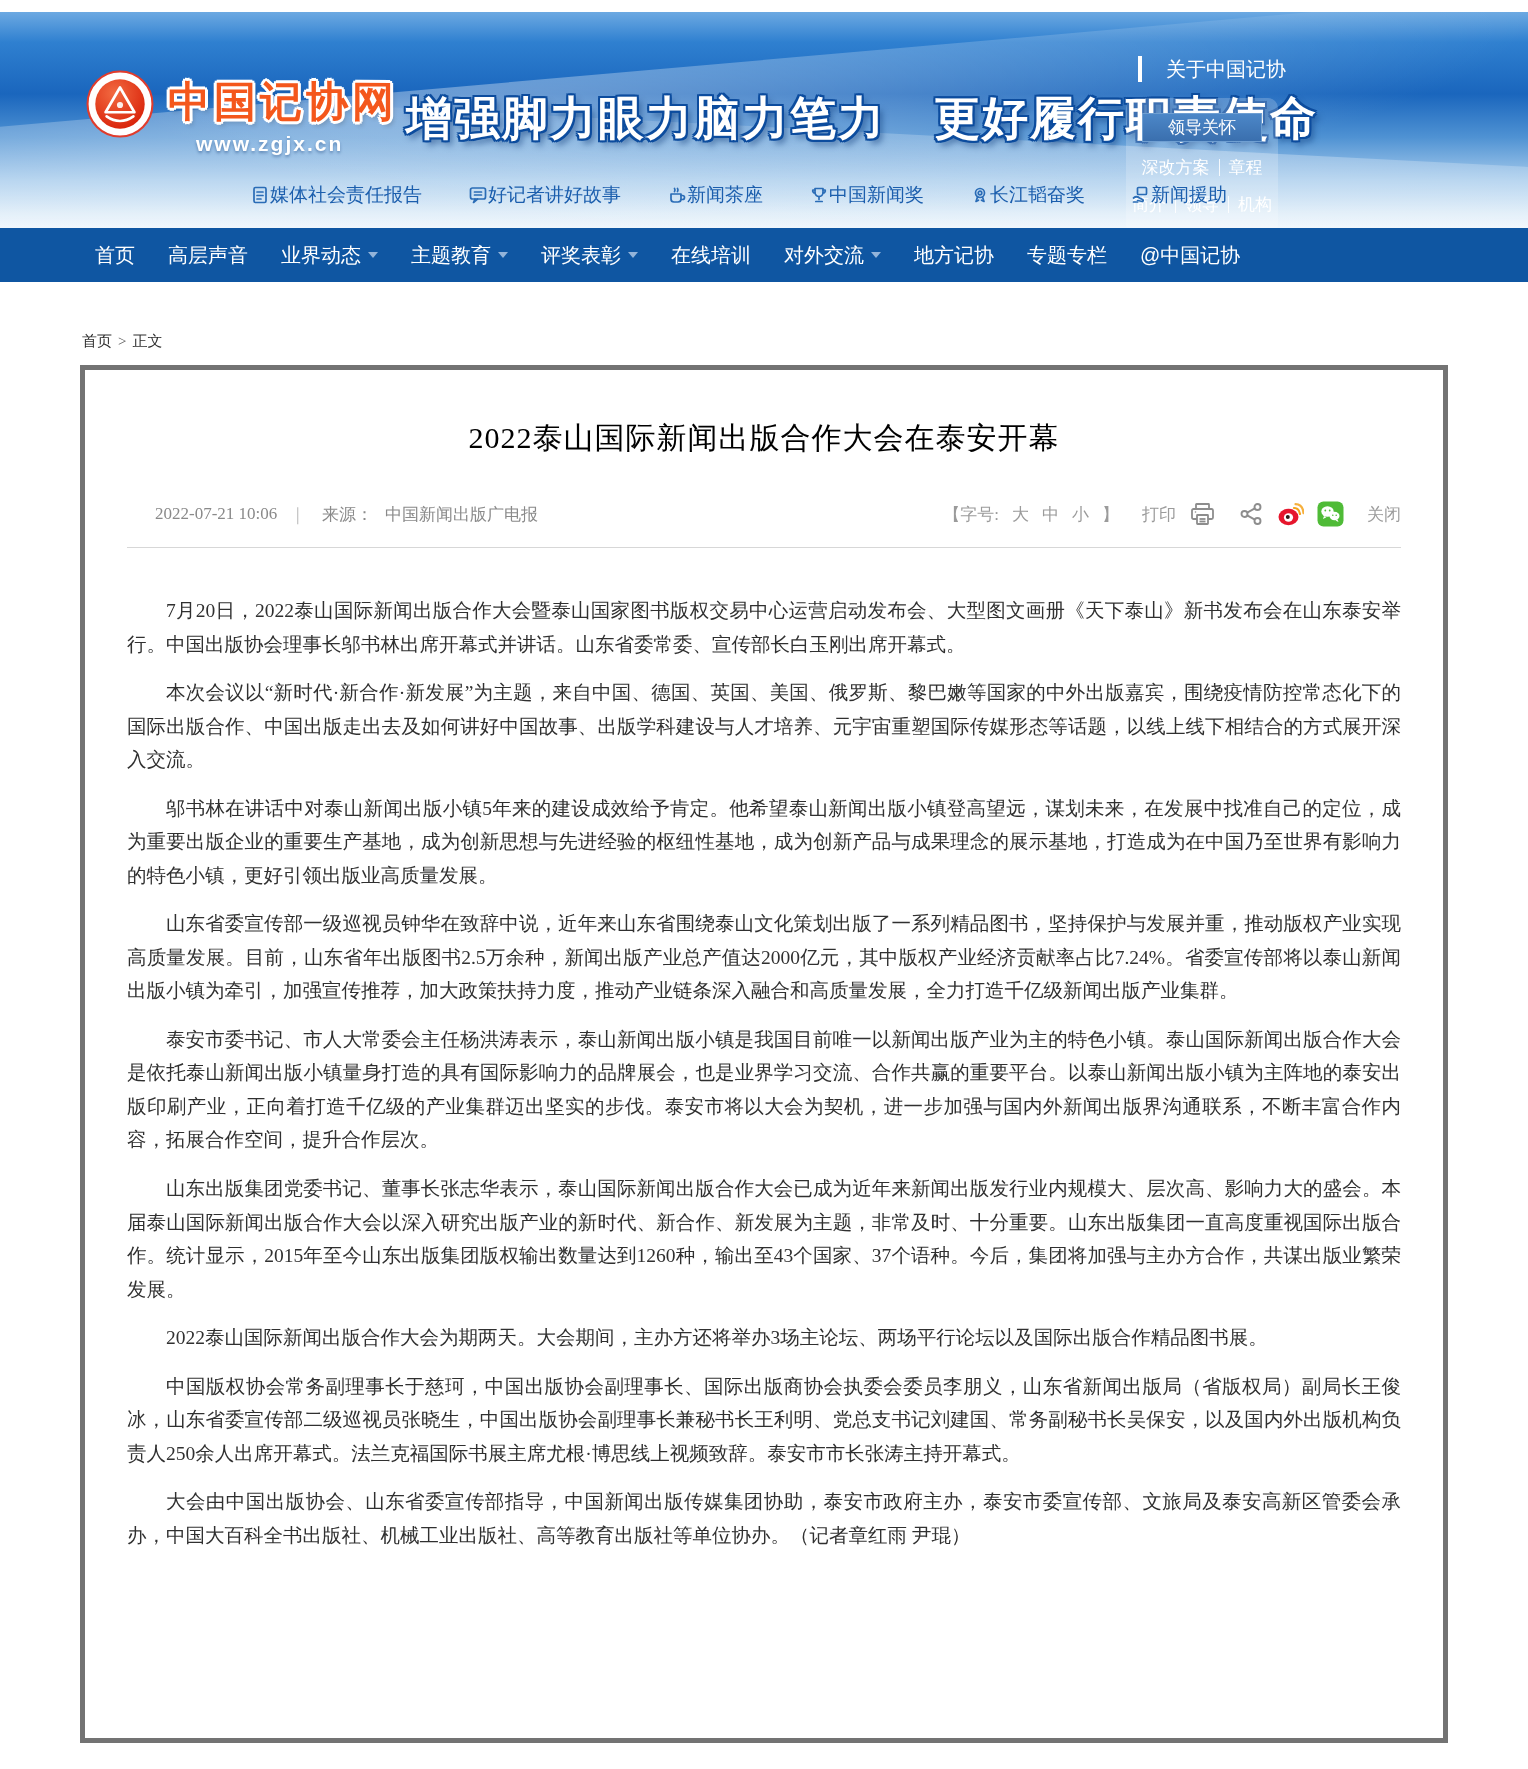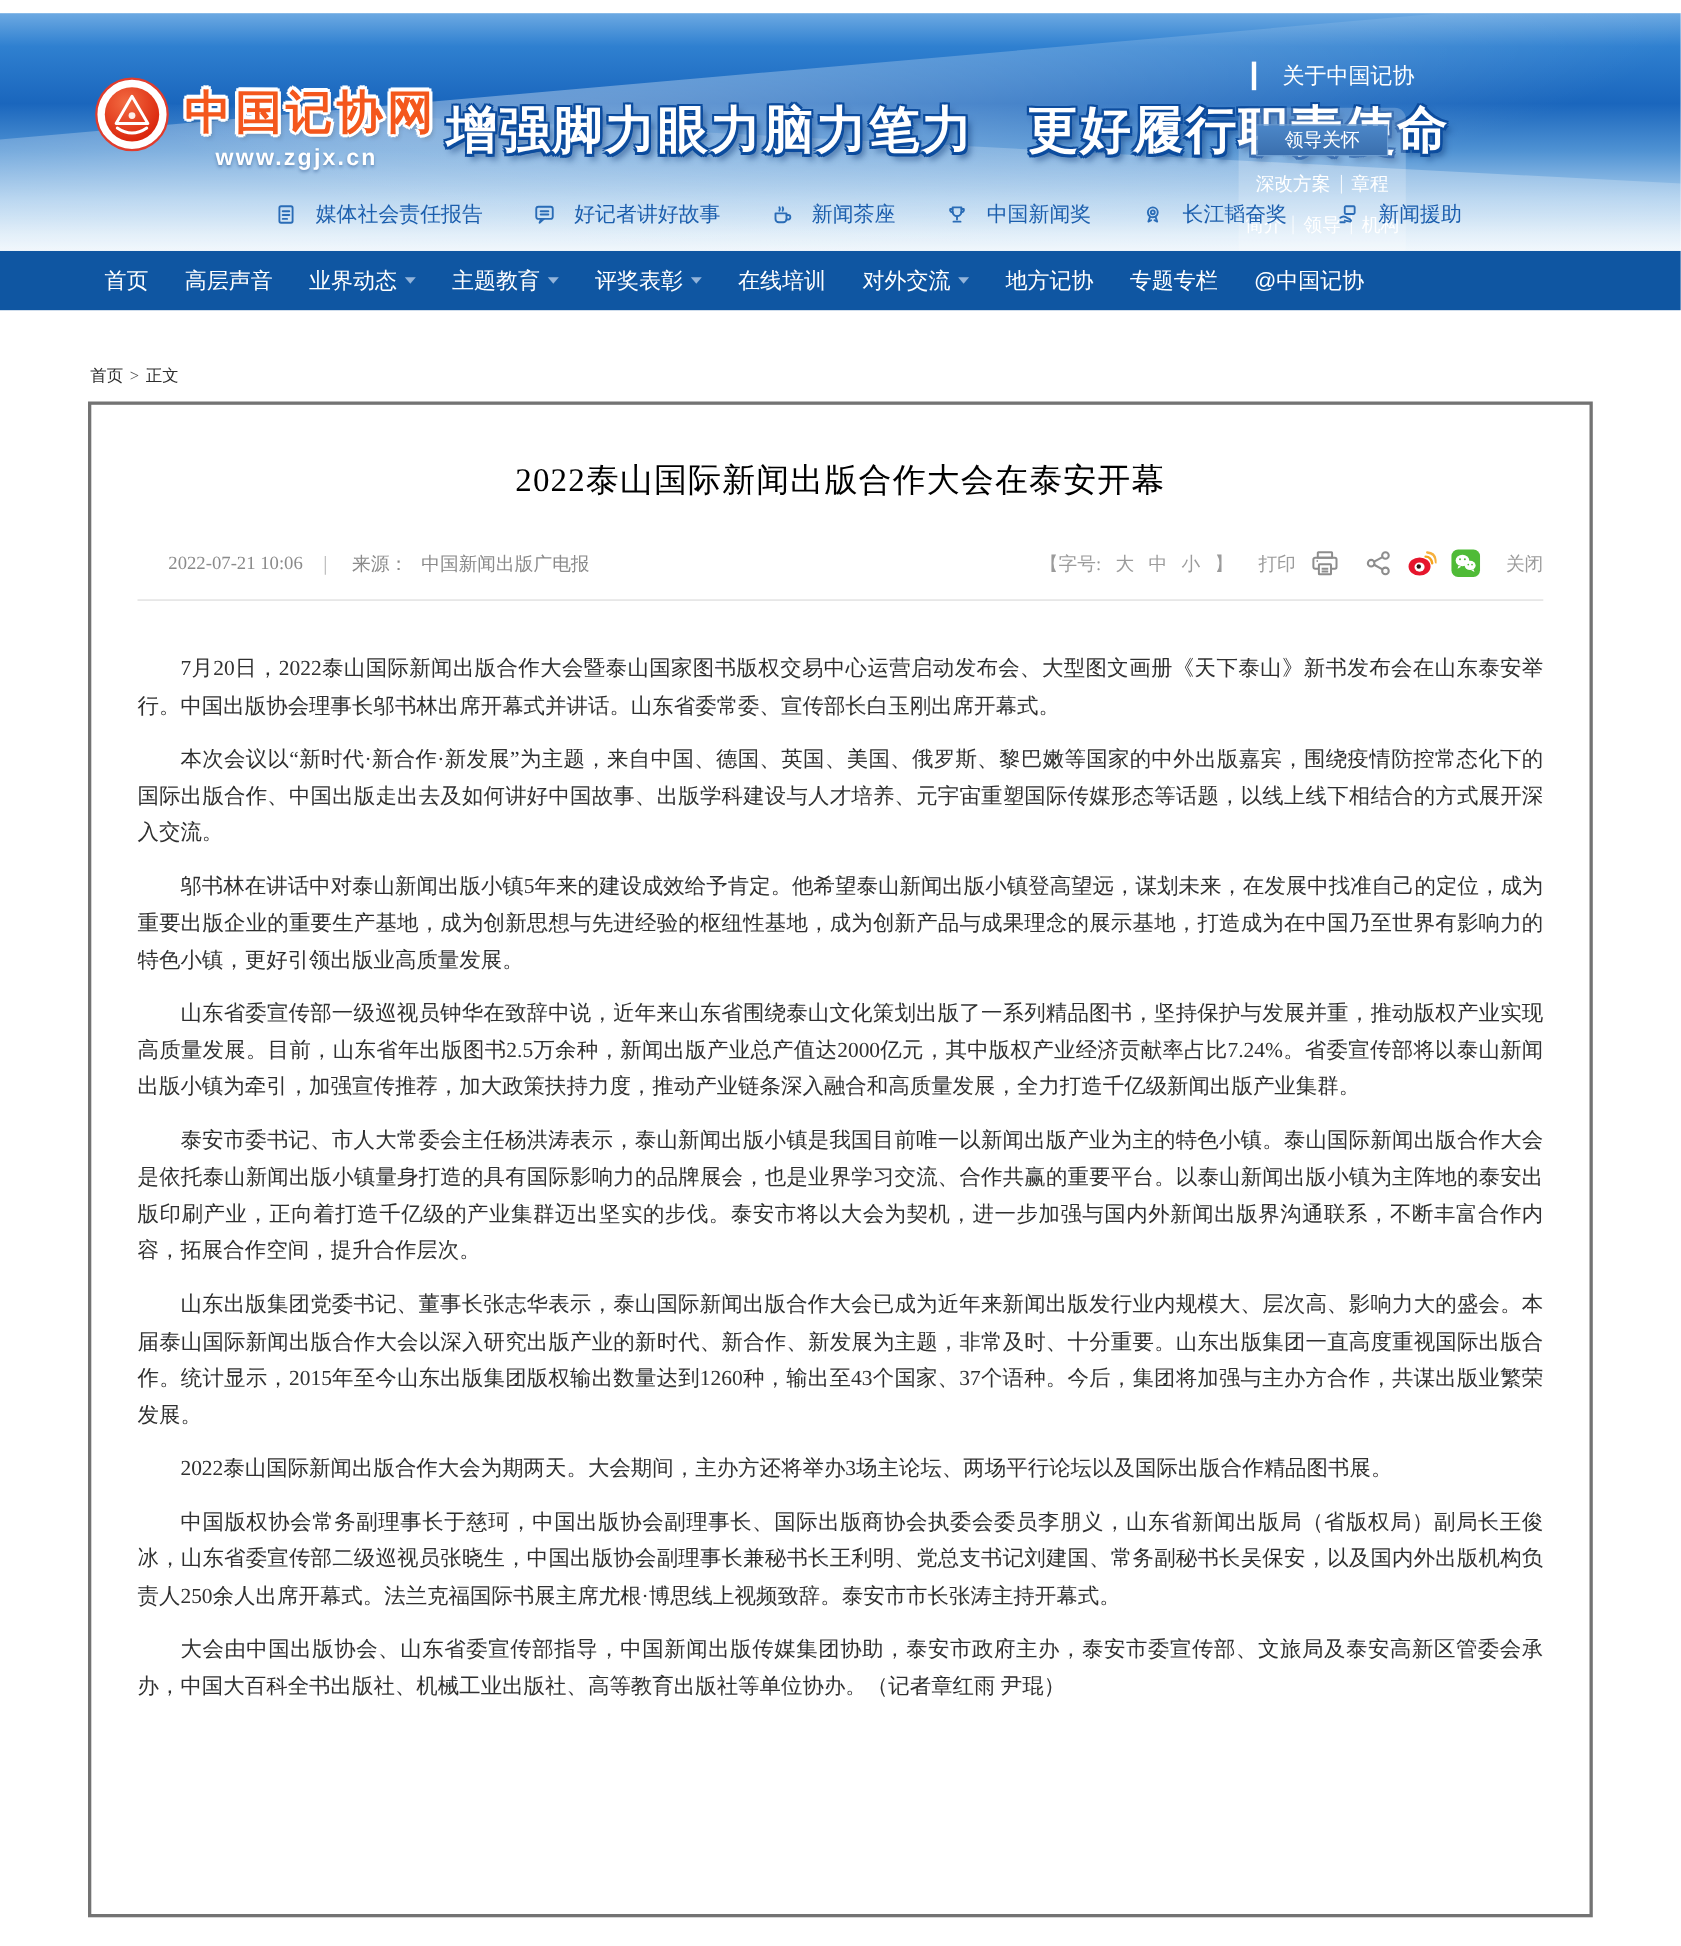--- a/index.html
+++ b/index.html
@@ -63,21 +63,21 @@
     color:#fff; font-size:17px; margin-top:14px;
   }
   .panel-row a { color:#fff; text-decoration:none; cursor:pointer; }
   .pdiv { width:1px; height:17px; background:rgba(255,255,255,.85); }
 
   .quick-links {
     position:absolute; left:0; top:166px; z-index:3; width:1130px;
     display:flex; align-items:center; gap:46px; padding-left:250px; height:34px;
   }
   .qlink {
-    display:flex; align-items:center; gap:17px; color:#1b5ead; font-size:19px;
+    display:flex; align-items:center; gap:0; color:#1b5ead; font-size:19px;
     text-decoration:none; white-space:nowrap; cursor:pointer;
   }
   .qicon { width:20px; height:20px; display:inline-flex; }
   .qicon svg { width:20px; height:20px; }
 
   
   .nav {
     height:54px; background:#0f56a2; display:flex; align-items:center;
     padding-left:95px; gap:33px;
   }
@@ -94,21 +94,21 @@
   
   .crumbs {
     padding:50px 0 14px 82px; font-size:15px; color:#2e2e2e;
     font-family:"Liberation Serif","DejaVu Serif",serif;
   }
   .crumbs a { color:#2e2e2e; text-decoration:none; cursor:pointer; }
   .crumb-sep { margin:0 6px; color:#555; }
 
   
   .article-box {
-    width:1368px; margin:0 auto; border:3px solid #737373;
+    width:1368px; margin:0 auto; border:5px solid #737373;
     padding:48px 42px 40px; height:1378px;
     font-family:"Liberation Serif","DejaVu Serif",serif;
   }
   .article-title {
     text-align:center; font-size:30px; font-weight:400; color:#000; letter-spacing:1px;
   }
   .meta-row {
     margin-top:42px; display:flex; justify-content:space-between; align-items:center;
     font-size:17px; color:#8a8a8a;margin-left:28px;
   }

